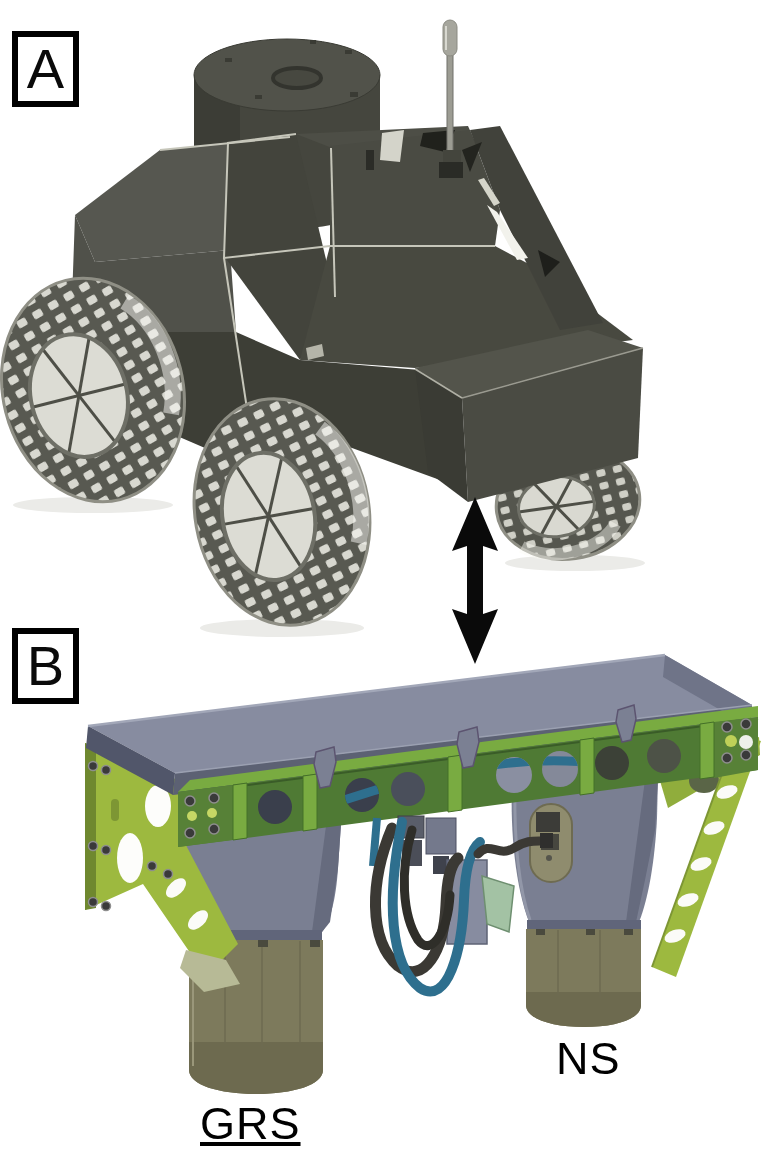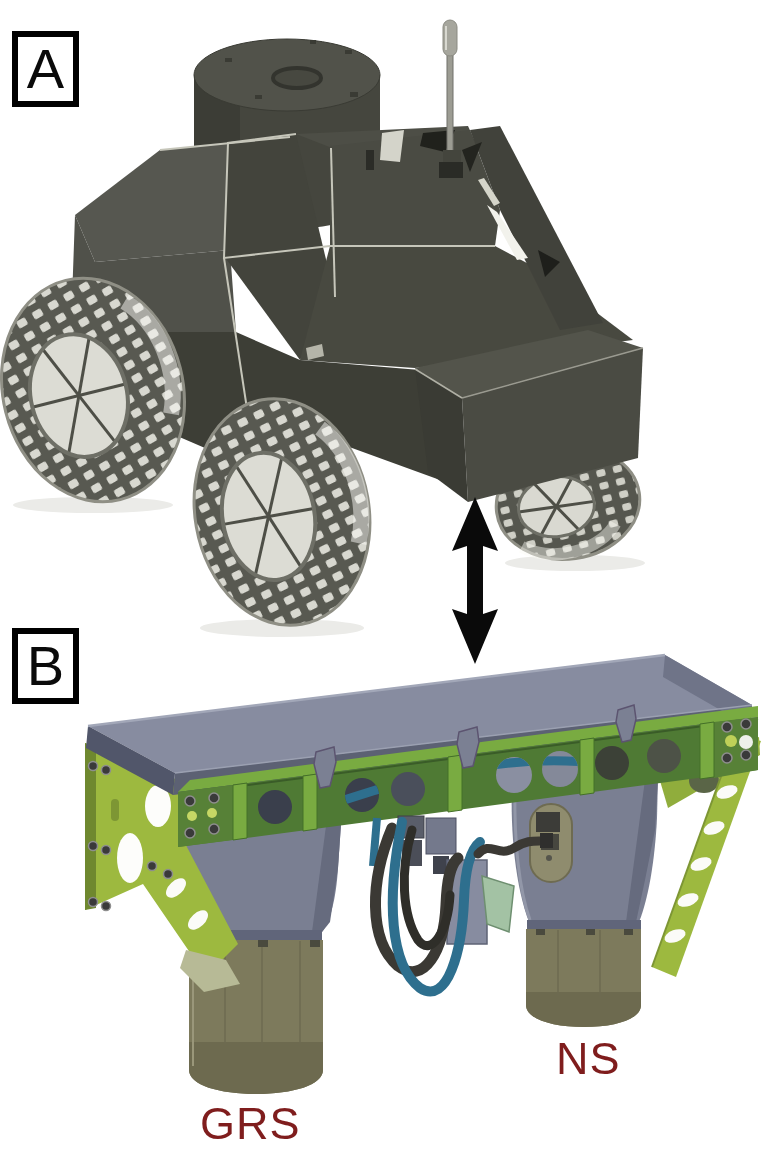--- a/index.html
+++ b/index.html
@@ -8,22 +8,22 @@
     font-family:"Liberation Sans", sans-serif;
   }
   .stage svg{position:absolute;left:0;top:0;}
   .panel-label{
     position:absolute;width:67px;height:76px;box-sizing:border-box;
     border:6px solid #000;background:#fff;display:flex;align-items:center;justify-content:center;
     font-size:56px;line-height:1;color:#0a0a0a;
   }
   .panel-label.a{left:12px;top:31px;}
   .panel-label.b{left:12px;top:628px;}
-  .inst-label{position:absolute;font-size:45px;color:#7f1d1d;letter-spacing:1px;}
-  .inst-label.grs{left:200px;top:1098px;}
+  .inst-label{position:absolute;font-size:45px;color:#000000;letter-spacing:1px;}
+  .inst-label.grs{left:200px;top:1098px;text-decoration:underline;}
   .inst-label.ns{left:556px;top:1033px;}
 </style>
 </head>
 <body>
 
 <div class="stage">
 
 <svg width="782" height="1162" viewBox="0 0 782 1162">
   <defs>
     <pattern id="mesh1" width="18" height="15" patternUnits="userSpaceOnUse" patternTransform="rotate(-16)">

